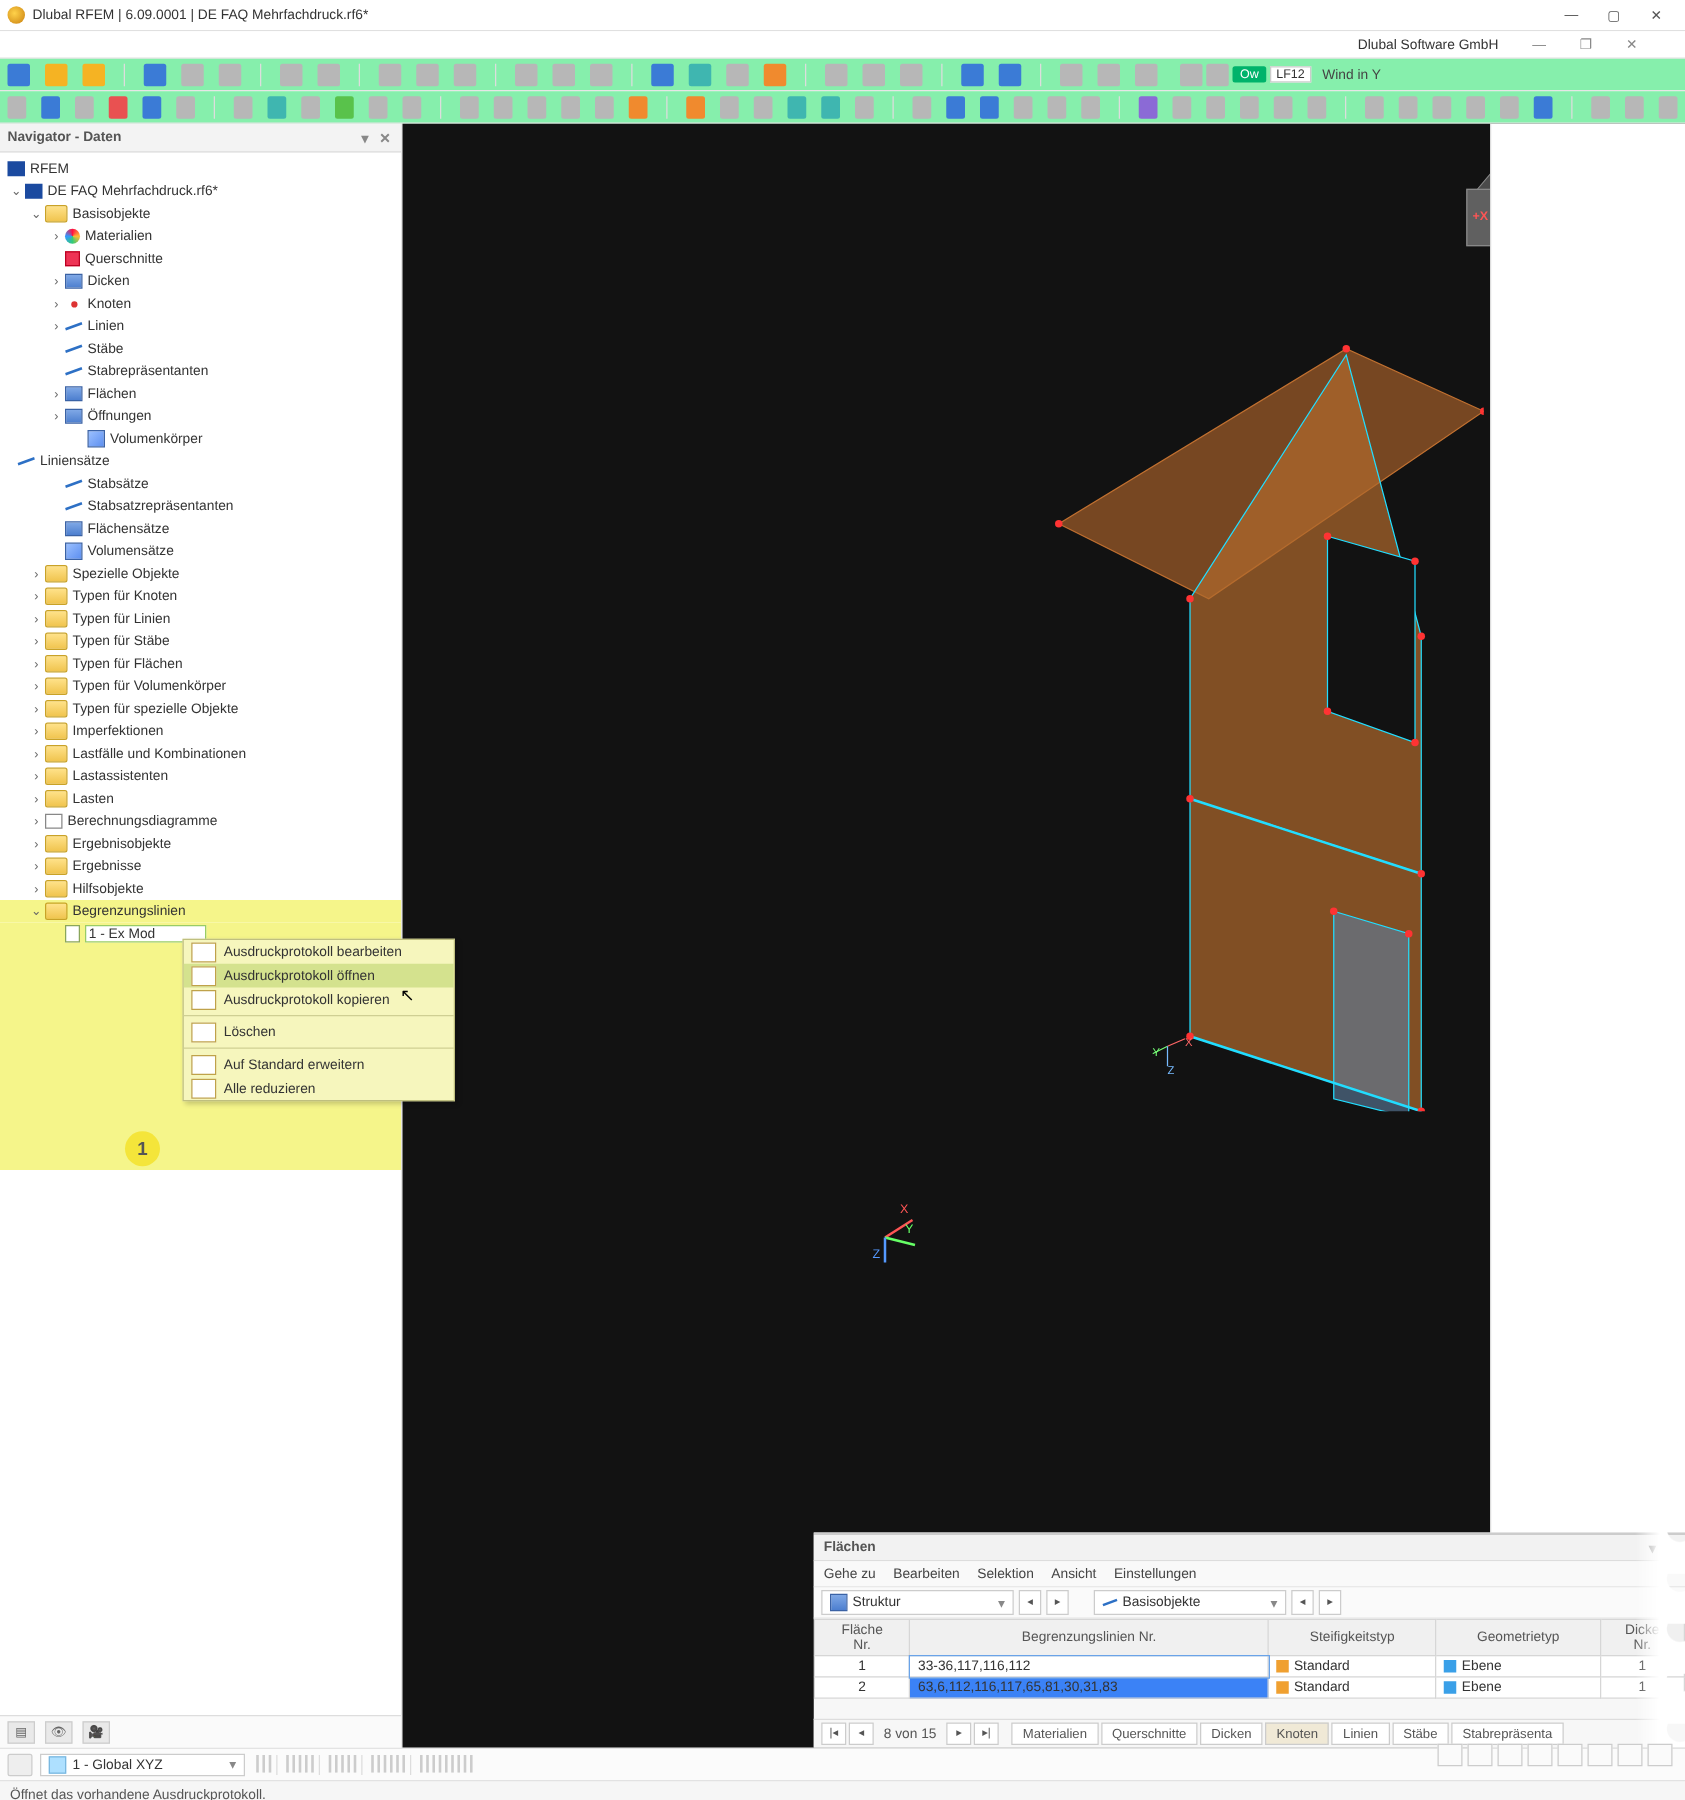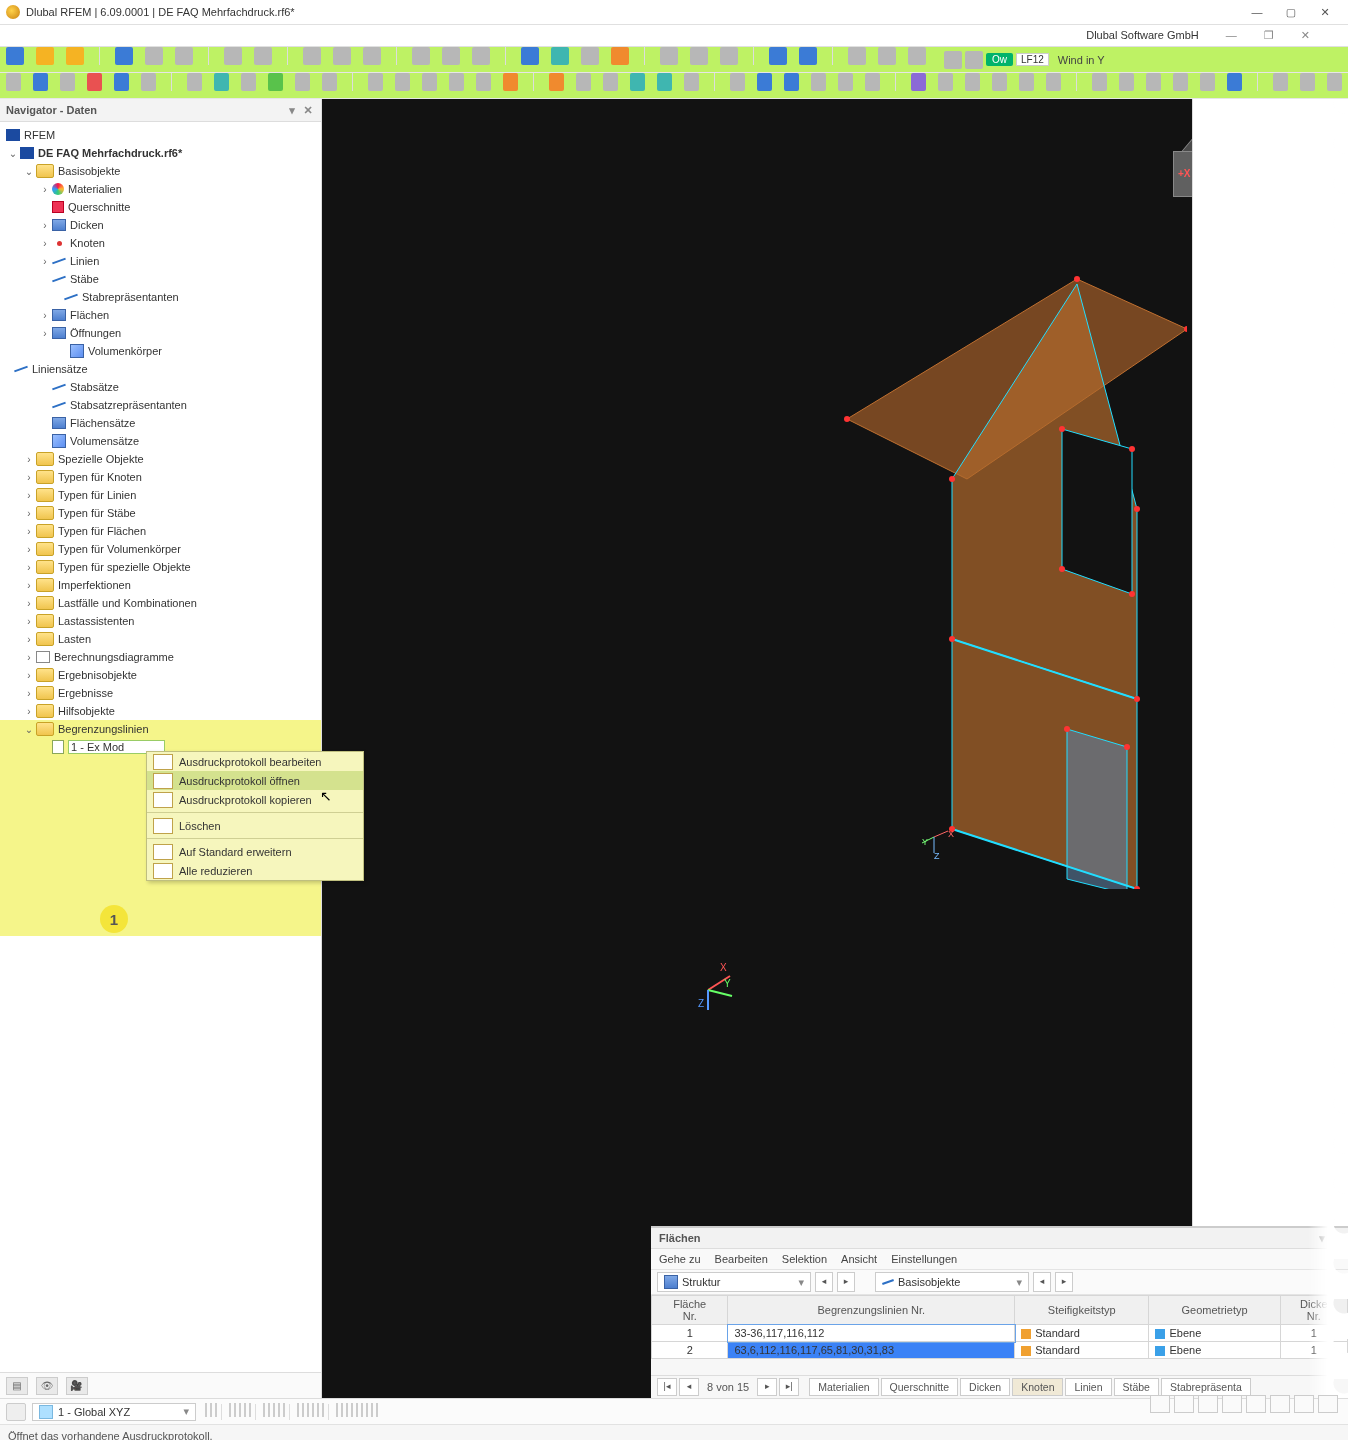--- a/index.html
+++ b/index.html
@@ -4,21 +4,21 @@
 <style>
 html,body{margin:0;padding:0;font-family:"Segoe UI",Tahoma,sans-serif;font-size:11px;color:#333;background:#fff;width:1348px;height:1440px;overflow:hidden}
 .titlebar{height:24px;background:#fff;display:flex;align-items:center;padding:0 6px;border-bottom:1px solid #e0e0e0}
 .titlebar .icon{width:14px;height:14px;margin-right:6px;background:radial-gradient(circle at 40% 40%,#ffd24a,#c97f0e);border-radius:50%}
 .titlebar .spacer{flex:1}
 .winbtn{width:34px;height:22px;display:flex;align-items:center;justify-content:center;color:#555}
 .menubar{height:21px;background:#fff;display:flex;align-items:center;padding:0 10px;border-bottom:1px solid #e0e0e0}
 .menubar span{margin-right:14px;color:#333}
 .menubar .right{margin-left:auto;color:#6a6a6a}
 .menubar .right .mini{margin-left:10px;color:#888}
-.toolbar{height:25px;background:#bef264;border-bottom:1px solid #e6e6e6;display:flex;padding:0 6px;gap:12px}
+.toolbar{height:25px;background:#86efac;border-bottom:1px solid #e6e6e6;display:flex;align-items:center;padding:0 6px;gap:12px}
 .toolbar .tb{width:18px;height:18px;display:inline-block;border-radius:2px}
 .tb.blue{background:#3b7bd6}
 .tb.yellow{background:#f5b323}
 .tb.gray{background:#b7b7b7}
 .tb.green{background:#59c24b}
 .tb.red{background:#e95151}
 .tb.orange{background:#f08a2e}
 .tb.teal{background:#3fb6b0}
 .tb.purple{background:#8b6ad6}
 .toolbar .sep{width:1px;height:18px;background:#ddd;margin:0 3px}
@@ -42,21 +42,21 @@
 .ic.line{color:#d33}
 .ic.line::before{content:"";width:14px;height:2px;background:#2d70c5;transform:rotate(-20deg)}
 .ic.surf{background:linear-gradient(#7fa8e6,#4d7fcf);border:1px solid #3a62a5;width:12px;height:10px}
 .ic.mat{background:conic-gradient(#f14,#fb3,#3c7,#39f,#f14);border-radius:50%;width:12px;height:12px}
 .ic.cs{background:#e35;width:10px;height:10px;border:1px solid #b02}
 .ic.vol{background:linear-gradient(135deg,#9bc0ff,#5d8ff0);width:12px;height:12px;border:1px solid #3a62a5}
 .ic.diag{border:1px solid #888;background:#fff;width:12px;height:10px}
 .ic.doc{background:#fff;border:1px solid #8aa65a;width:10px;height:12px}
 .ic.app{background:#1b4aa0;width:14px;height:12px}
 .trow .lbl{color:#333}
-.trow.bold .lbl{font-weight:700}
+.trow.bold .lbl{font-weight:400}
 
 .ctx{position:absolute;left:146px;top:751px;width:216px;background:#f6f6bd;border:1px solid #bfbf7f;box-shadow:2px 2px 4px rgba(0,0,0,.2);z-index:20}
 .ctx .row{display:flex;align-items:center;height:19px;padding:0 6px;color:#333}
 .ctx .row .ci{width:18px;height:14px;margin-right:6px;display:inline-block;border:1px solid #bfa24a;background:#fff;font-size:9px;text-align:center;line-height:12px}
 .ctx .row.hover{background:#d4e28e}
 .ctx .sep{height:1px;background:#cfcf93;margin:3px 0}
 .cursor{position:absolute;left:320px;top:788px;font-size:14px;color:#000;z-index:25;pointer-events:none}
 
 .badge{position:absolute;left:100px;top:905px;width:28px;height:28px;background:#f4e53a;border-radius:50%;display:flex;align-items:center;justify-content:center;font-size:15px;color:#555;font-weight:600;z-index:15}
 
@@ -297,21 +297,21 @@
         <div class="trow" style="padding-left: 38px;">
           <span class="tw">›</span>
           <span class="ic line"></span>
           <span class="lbl">Linien</span>
         </div>
         <div class="trow" style="padding-left: 38px;">
           <span class="tw"></span>
           <span class="ic line"></span>
           <span class="lbl">Stäbe</span>
         </div>
-        <div class="trow" style="padding-left: 38px; margin-left: 12px;">
+        <div class="trow" style="padding-left: 38px;">
           <span class="tw"></span>
           <span class="ic line"></span>
           <span class="lbl">Stabrepräsentanten</span>
         </div>
         <div class="trow" style="padding-left: 38px;">
           <span class="tw">›</span>
           <span class="ic surf"></span>
           <span class="lbl">Flächen</span>
         </div>
         <div class="trow" style="padding-left: 38px;">

